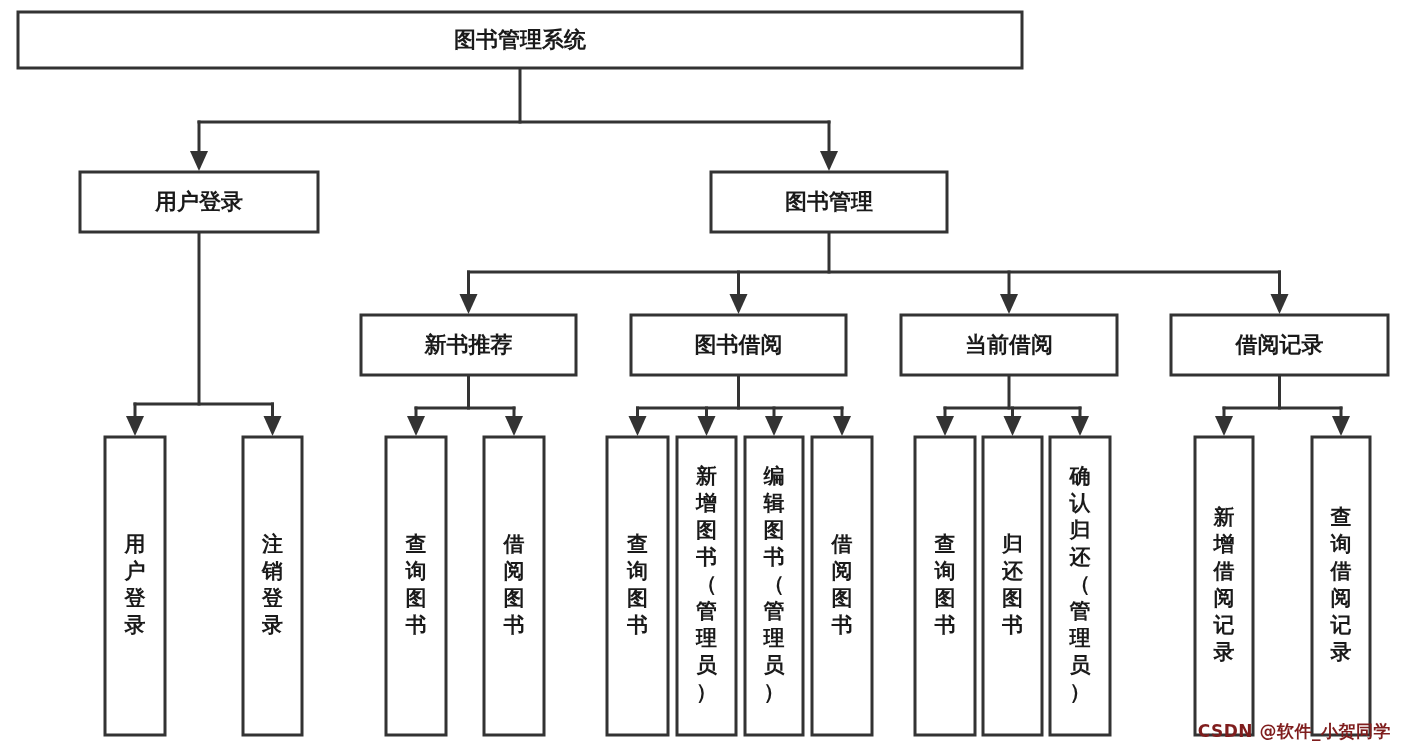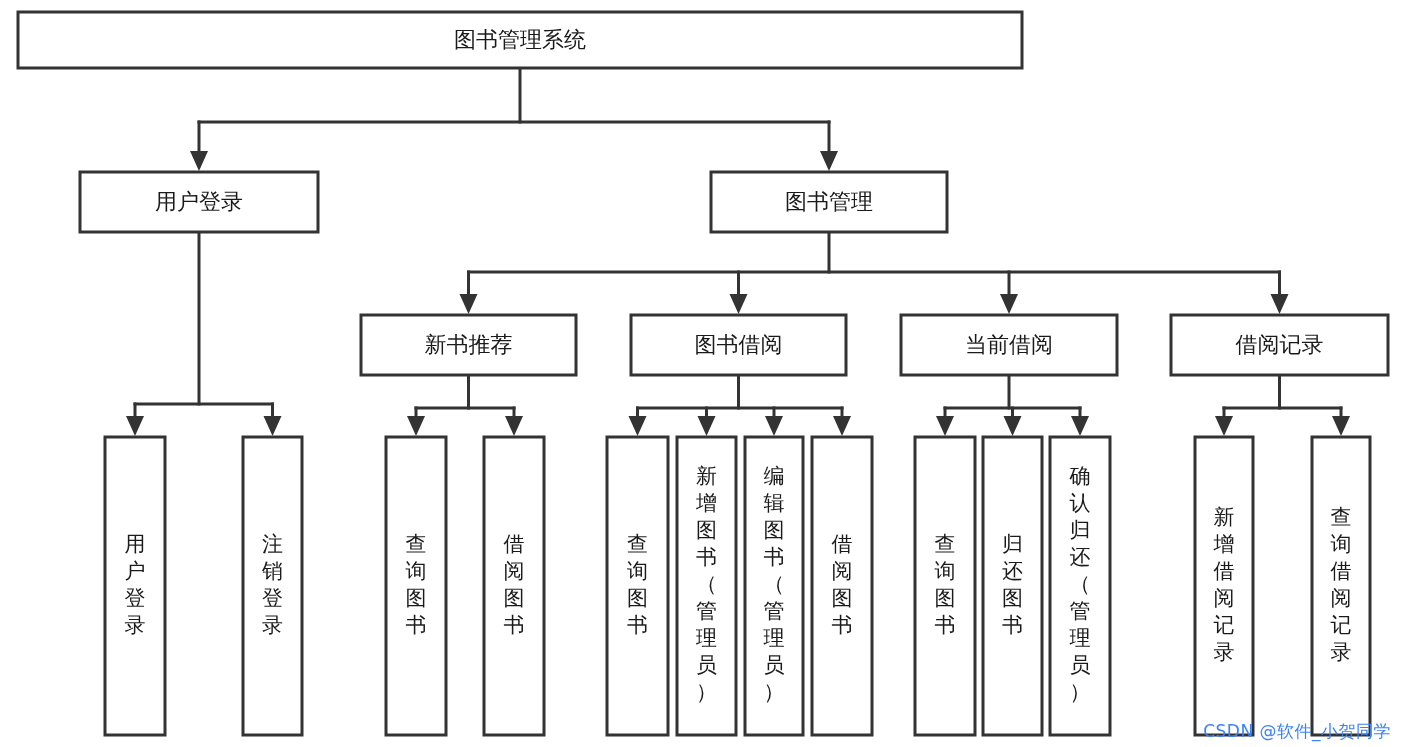--- a/index.html
+++ b/index.html
@@ -11,20 +11,21 @@
     width: 1405px;
     height: 747px;
     font-family: "DejaVu Sans", "Liberation Sans", sans-serif;
     overflow: hidden;
     position: relative;
   }
   #diagram-root {
     position: relative;
     width: 1405px;
     height: 747px;
+    font-weight: bold;
   }
   svg.canvas {
     position: absolute;
     top: 0;
     left: 0;
     width: 1405px;
     height: 747px;
     display: block;
   }
   .node-box {
@@ -53,21 +54,21 @@
     font-size: 21px;
     fill: #1a1a1a;
     text-anchor: middle;
   }
   .watermark {
     position: absolute;
     right: 14px;
     bottom: 4px;
     font-family: "DejaVu Sans", "Liberation Sans", sans-serif;
     font-size: 17px;
-    color: #3b82f6;
+    color: #7f1d1d;
     letter-spacing: 0.5px;
     white-space: nowrap;
     user-select: none;
   }
 </style>
 </head>
 <body>
 
 <div id="diagram-root">
   <svg class="canvas" viewBox="0 0 1405 747">

